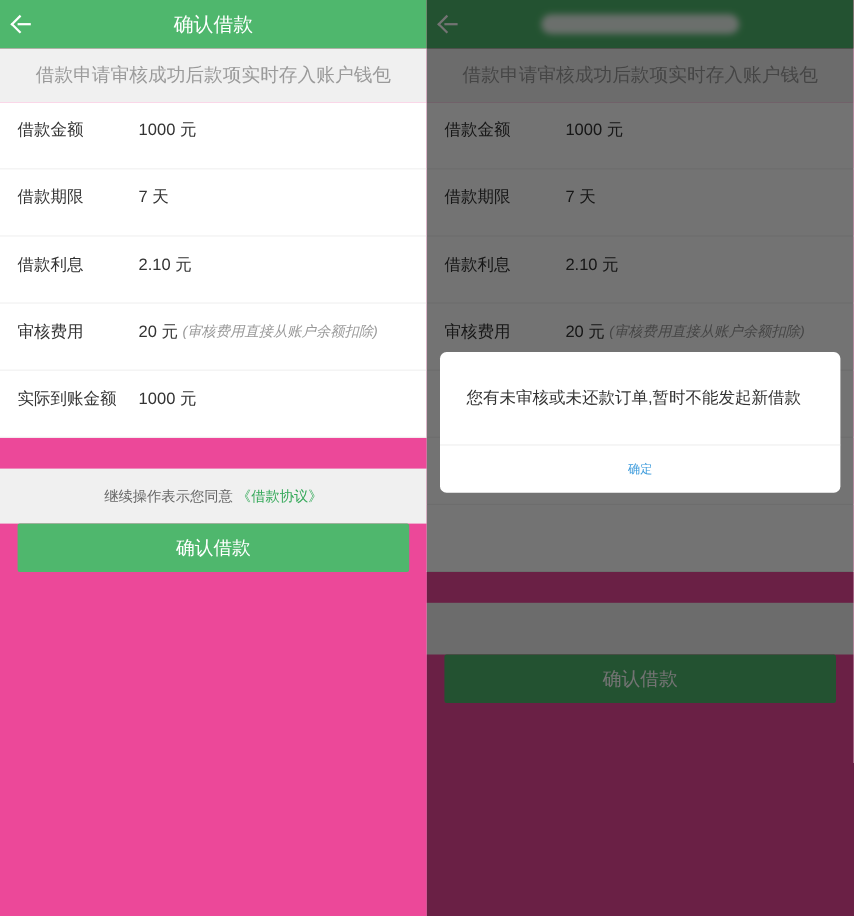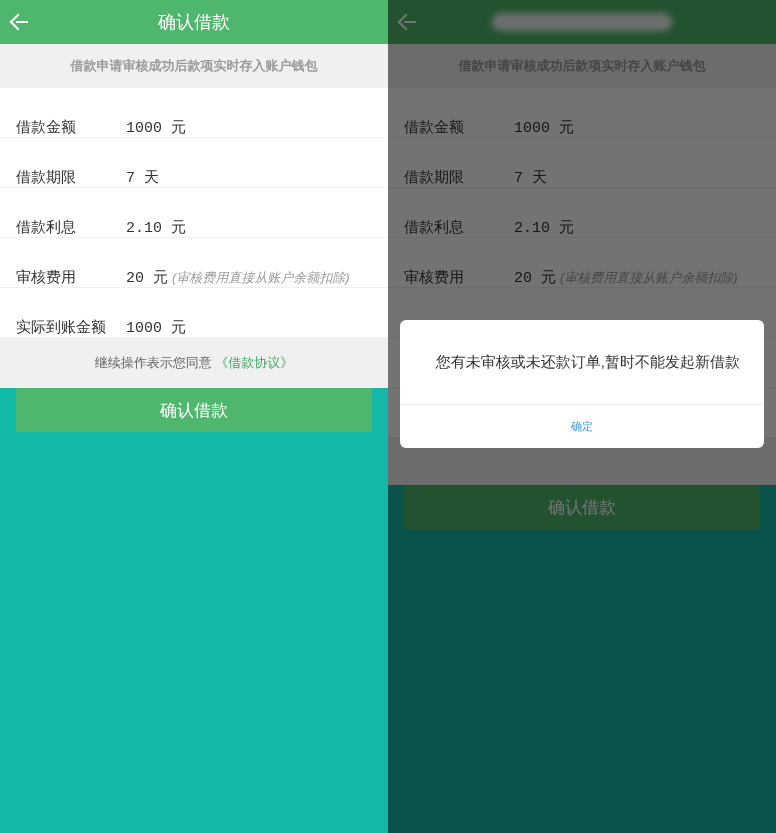--- a/index.html
+++ b/index.html
@@ -7,21 +7,21 @@
     width: 776px;
     height: 833px;
     display: flex;
     font-family: "Microsoft YaHei", "PingFang SC", sans-serif;
     background: #f0f0f0;
     overflow: hidden;
   }
   .screen {
     width: 388px;
     height: 833px;
-    background: #14b8a6;
+    background: #ec4899;
     position: relative;
     display: flex;
     flex-direction: column;
   }
   .header {
     height: 44px;
     background: #4fb76d;
     display: flex;
     align-items: center;
     position: relative;
@@ -51,57 +51,56 @@
   }
   .header-title {
     flex: 1;
     text-align: center;
     font-size: 18px;
     font-weight: 400;
   }
   .notice {
     background: #f0f0f0;
     color: #9a9a9a;
-    font-size: 13px;
+    font-size: 17px;
     text-align: center;
     padding: 13px 0;
-    font-weight: bold;
   }
   .list {
     background: #fff;
   }
   .row {
     display: flex;
-    align-items: flex-end;
-    padding: 0 16px;
-    height: 50px;
+    align-items: flex-start;
+    padding: 16px 16px;
+    height: 61px;
     border-bottom: 1px solid #f0f0f0;
     font-size: 15px;
     color: #333;
   }
   .row .label {
     width: 110px;
     color: #333;
   }
   .row .value {
     color: #333;
-    font-family: Liberation Mono, monospace;
   }
   .row .hint {
     font-size: 13px;
     color: #9a9a9a;
     font-style: italic;
     margin-left: 4px;
   }
   .agree-line {
     text-align: center;
     font-size: 13px;
     padding: 16px 0;
     color: #666;
     background: #f0f0f0;
+    margin-top: 28px;
   }
   .agree-line .link {
     color: #35a95a;
     cursor: pointer;
   }
   .confirm-btn {
     margin: 0 16px;
     height: 44px;
     background: #4fb76d;
     color: #fff;
@@ -123,21 +122,21 @@
     left: 12px;
     right: 12px;
     top: 320px;
     background: #fff;
     border-radius: 6px;
     z-index: 20;
     overflow: hidden;
   }
   .dialog-msg {
     padding: 30px 24px;
-    text-align: right;
+    text-align: left;
     font-size: 15px;
     color: #333;
     line-height: 1.6;
   }
   .dialog-sep {
     height: 1px;
     background: #eee;
   }
   .dialog-ok {
     text-align: center;

